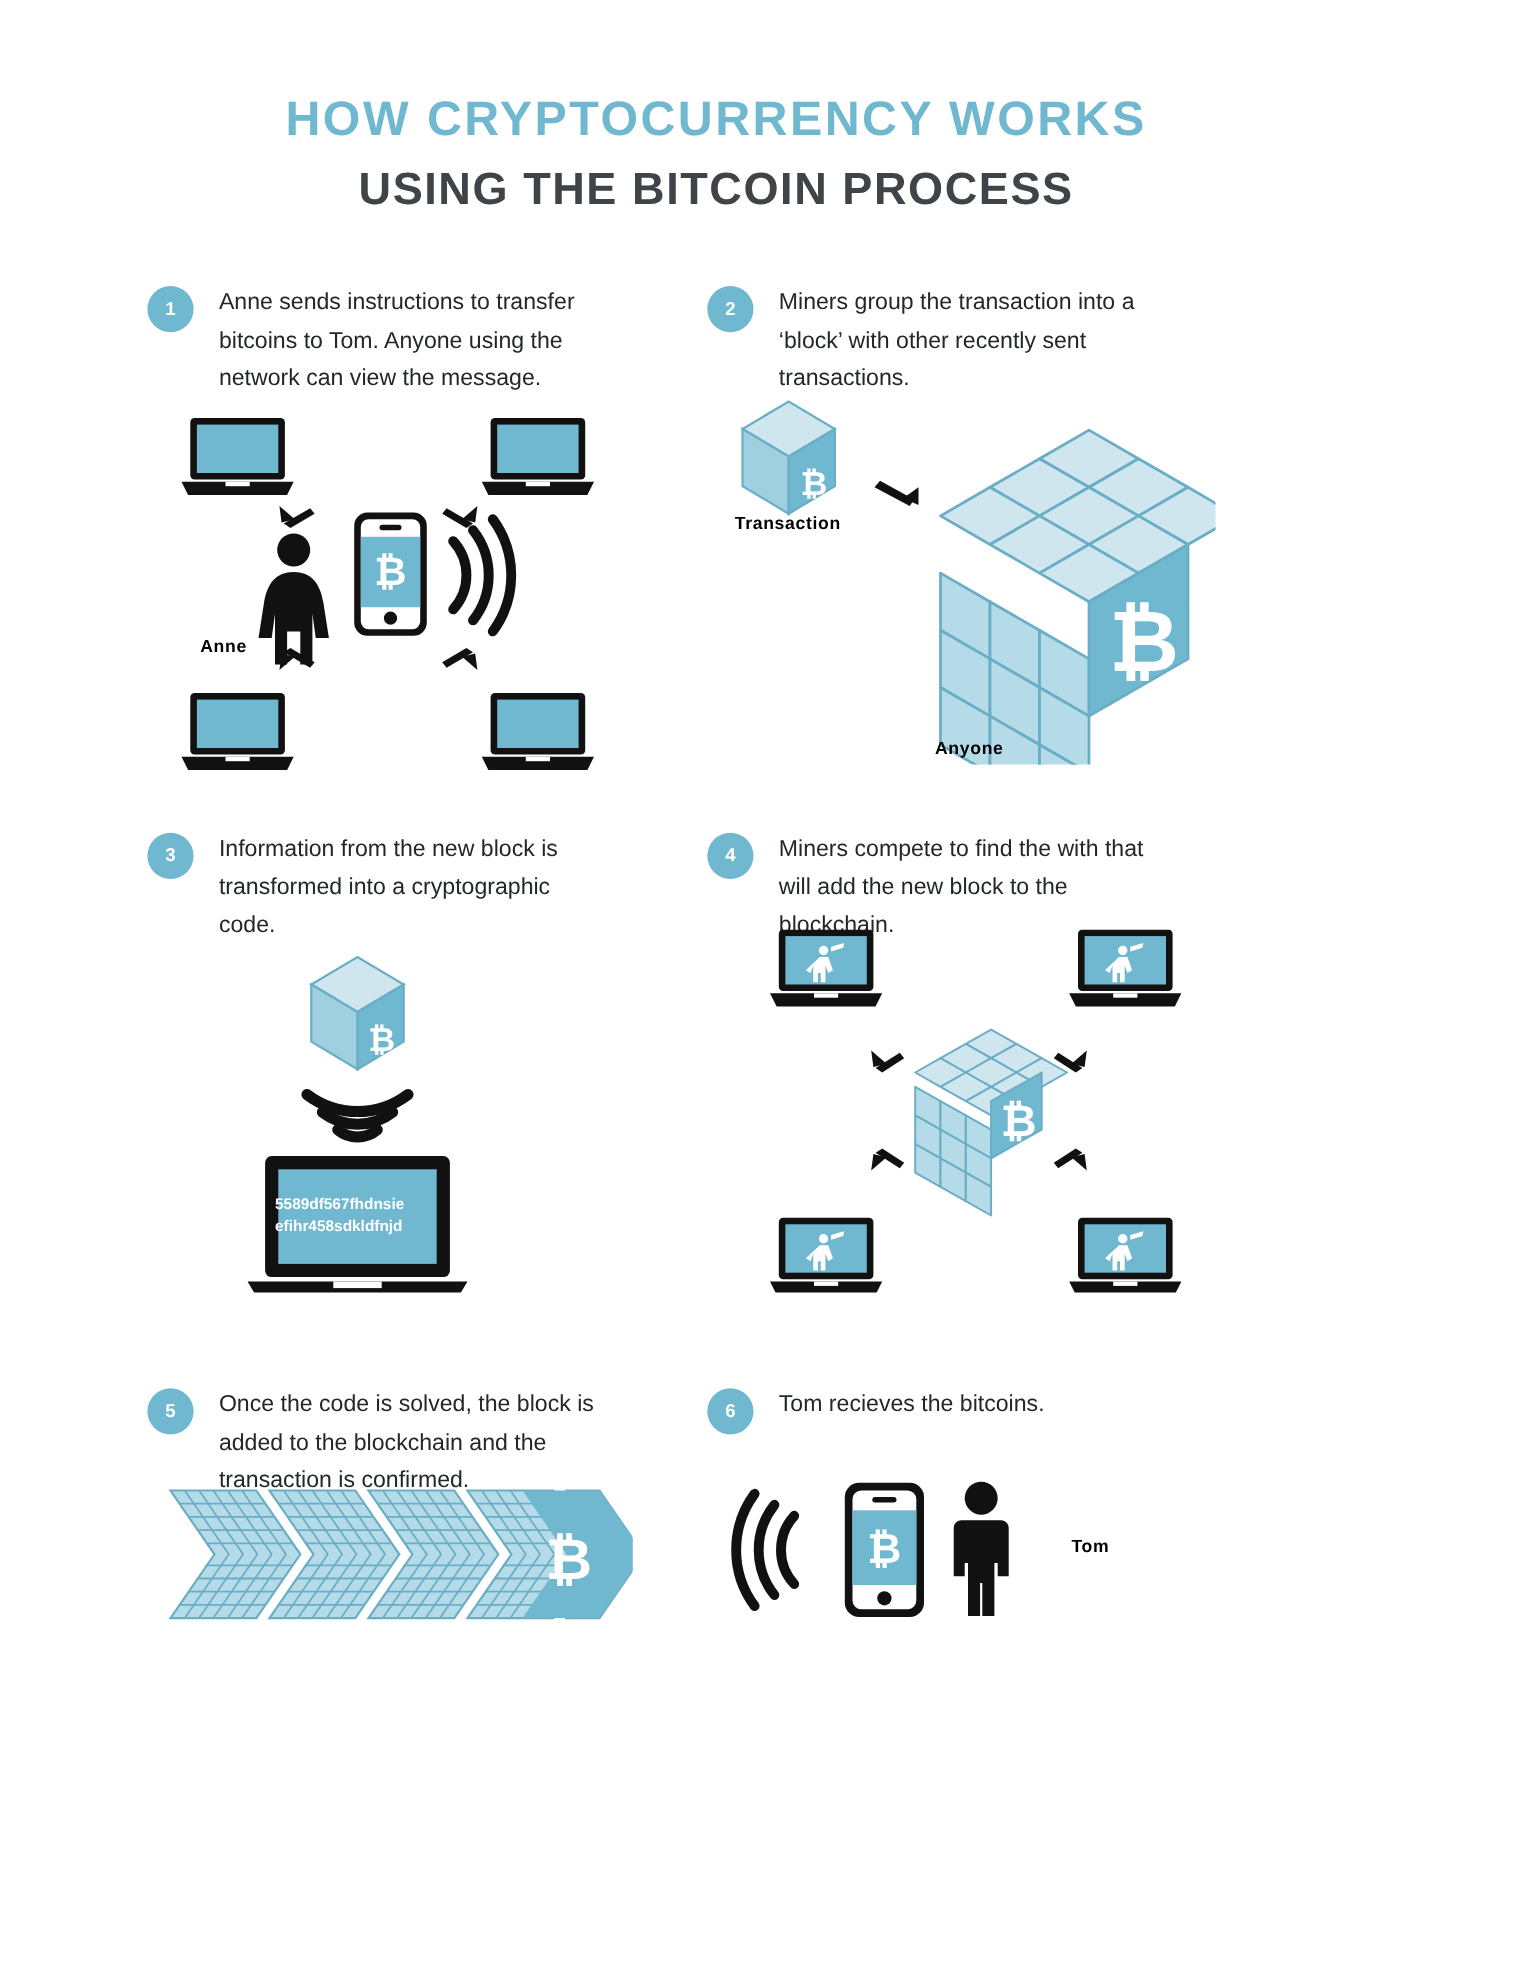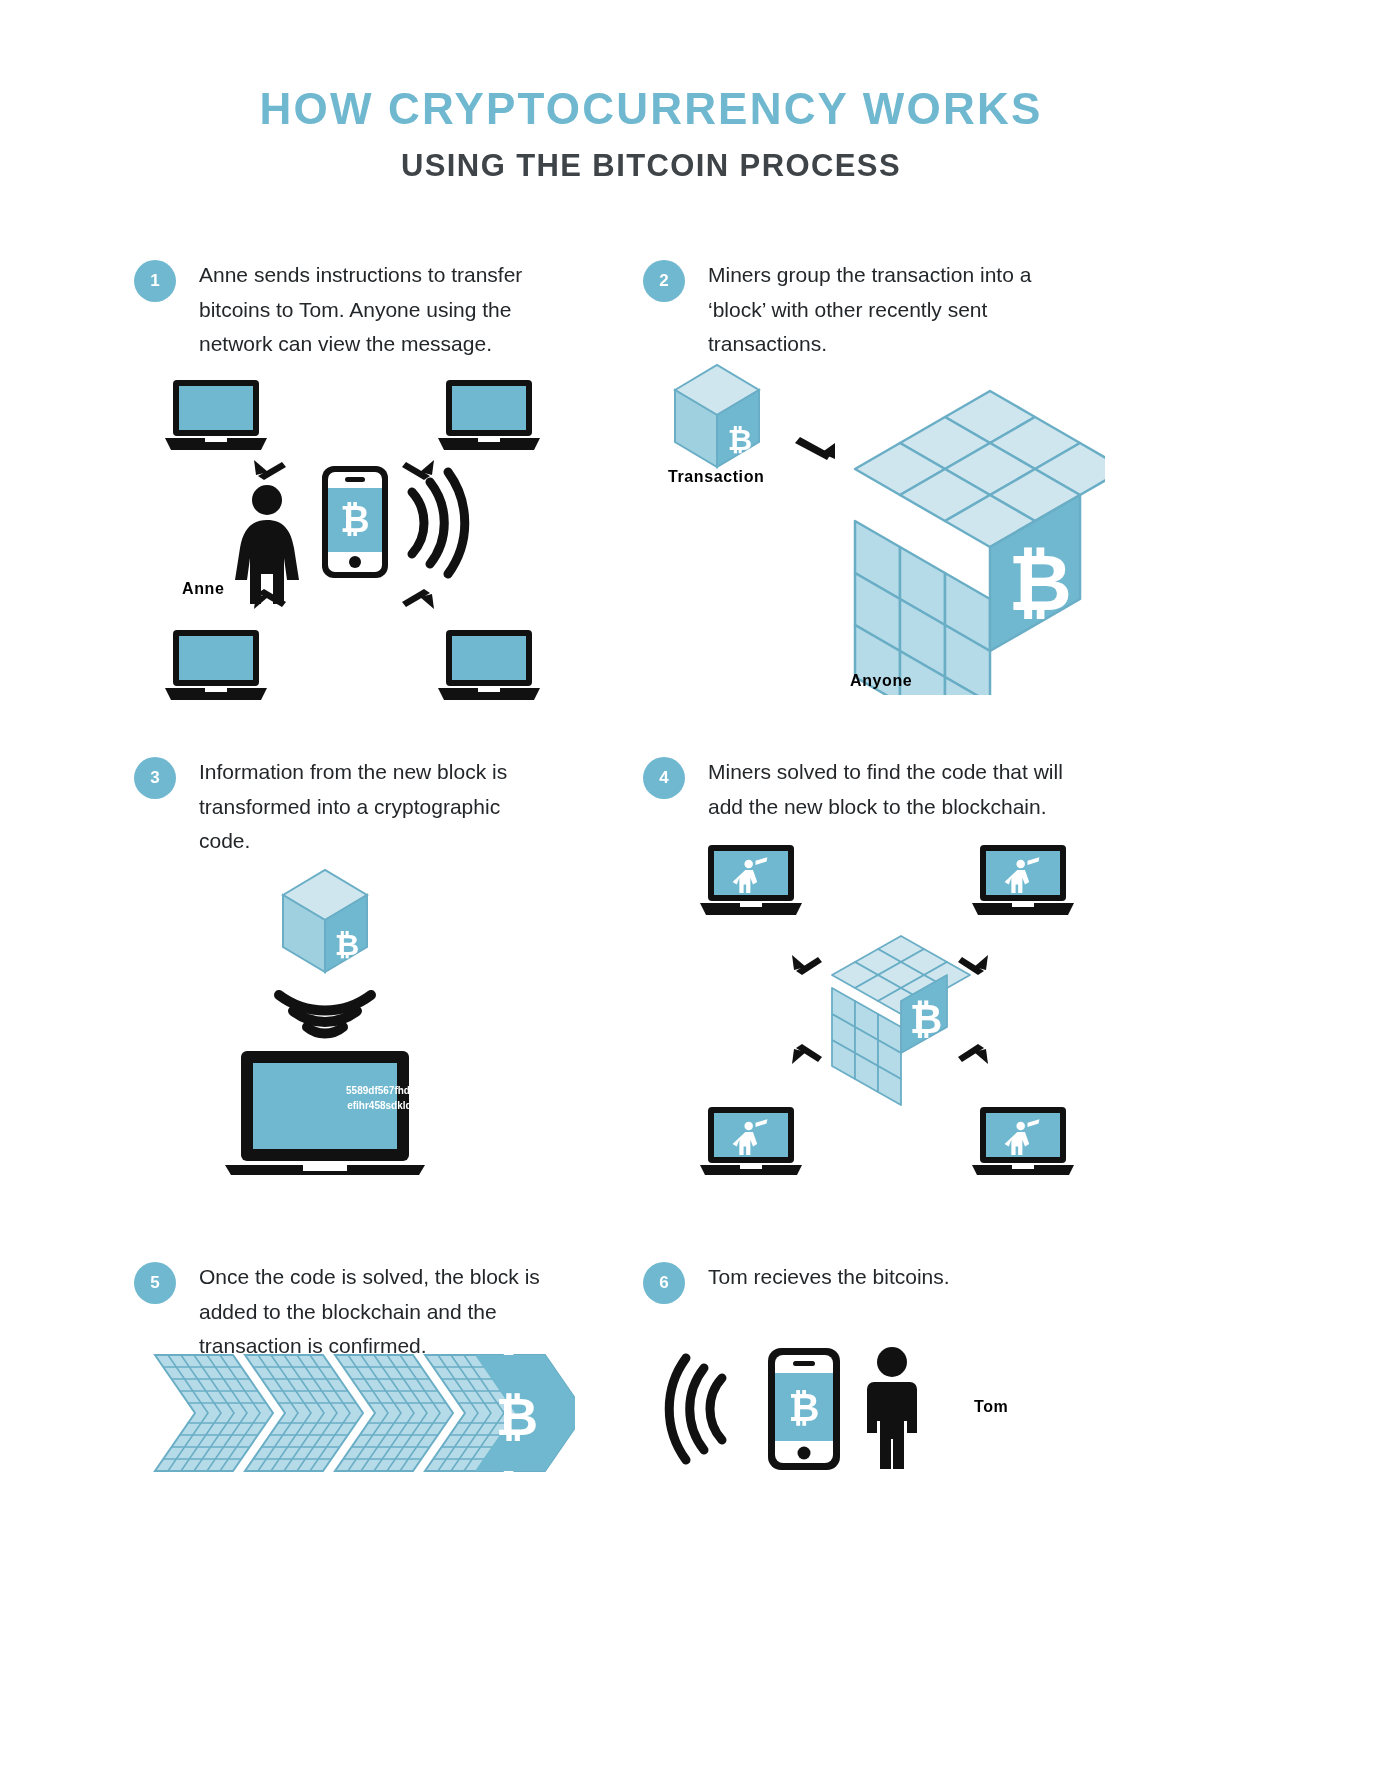--- a/index.html
+++ b/index.html
@@ -22,21 +22,21 @@
   .header { position: absolute; top: 86px; left: 0; width: 1302px; text-align: center; }
   .title {
     font-size: 44px;
     font-weight: bold;
     letter-spacing: 2.2px;
     color: #6fb8cf;
     line-height: 1.05;
     font-family: "Liberation Sans", sans-serif;
   }
   .subtitle {
-    font-size: 31px;
+    font-size: 41px;
     font-weight: bold;
     letter-spacing: 1.4px;
     color: #3f4448;
     margin-top: 16px;
     font-family: "Liberation Sans", sans-serif;
   }
 
   
   .step-head { position: absolute; display: flex; align-items: flex-start; }
   .badge {
@@ -71,24 +71,24 @@
     font-weight: bold;
     color: #000;
     letter-spacing: 0.6px;
     white-space: nowrap;
   }
 
   
   .code-text {
     position: absolute;
     color: #ffffff;
-    font-size: 10px;
+    font-size: 14px;
     font-weight: bold;
     line-height: 1.45;
-    text-align: right;
+    text-align: left;
     width: 150px;
     left: 0; top: 0;
     font-family: "Liberation Sans", sans-serif;
   }
 </style>
 </head>
 <body>
 
 <div class="page">
 
@@ -104,21 +104,21 @@
   <div class="step-head s2h">
     <div class="badge">2</div>
     <div class="step-text">Miners group the transaction into a ‘block’ with other recently sent transactions.</div>
   </div>
   <div class="step-head s3h">
     <div class="badge">3</div>
     <div class="step-text">Information from the new block is transformed into a cryptographic code.</div>
   </div>
   <div class="step-head s4h">
     <div class="badge">4</div>
-    <div class="step-text">Miners solved to find the code that will add the new block to the blockchain.</div>
+    <div class="step-text">Miners compete to find the with that will add the new block to the blockchain.</div>
   </div>
   <div class="step-head s5h">
     <div class="badge">5</div>
     <div class="step-text">Once the code is solved, the block is added to the blockchain and the transaction is confirmed.</div>
   </div>
   <div class="step-head s6h">
     <div class="badge">6</div>
     <div class="step-text">Tom recieves the bitcoins.</div>
   </div>
 

